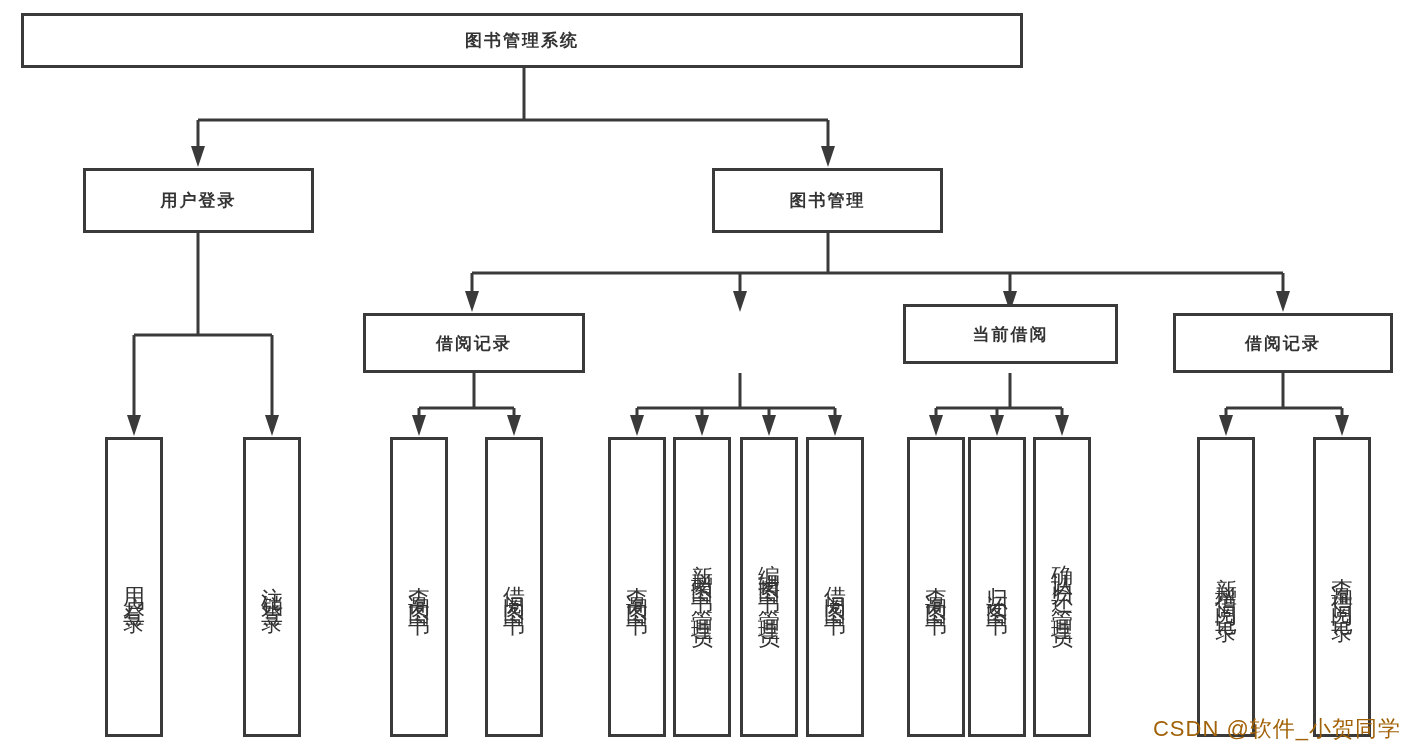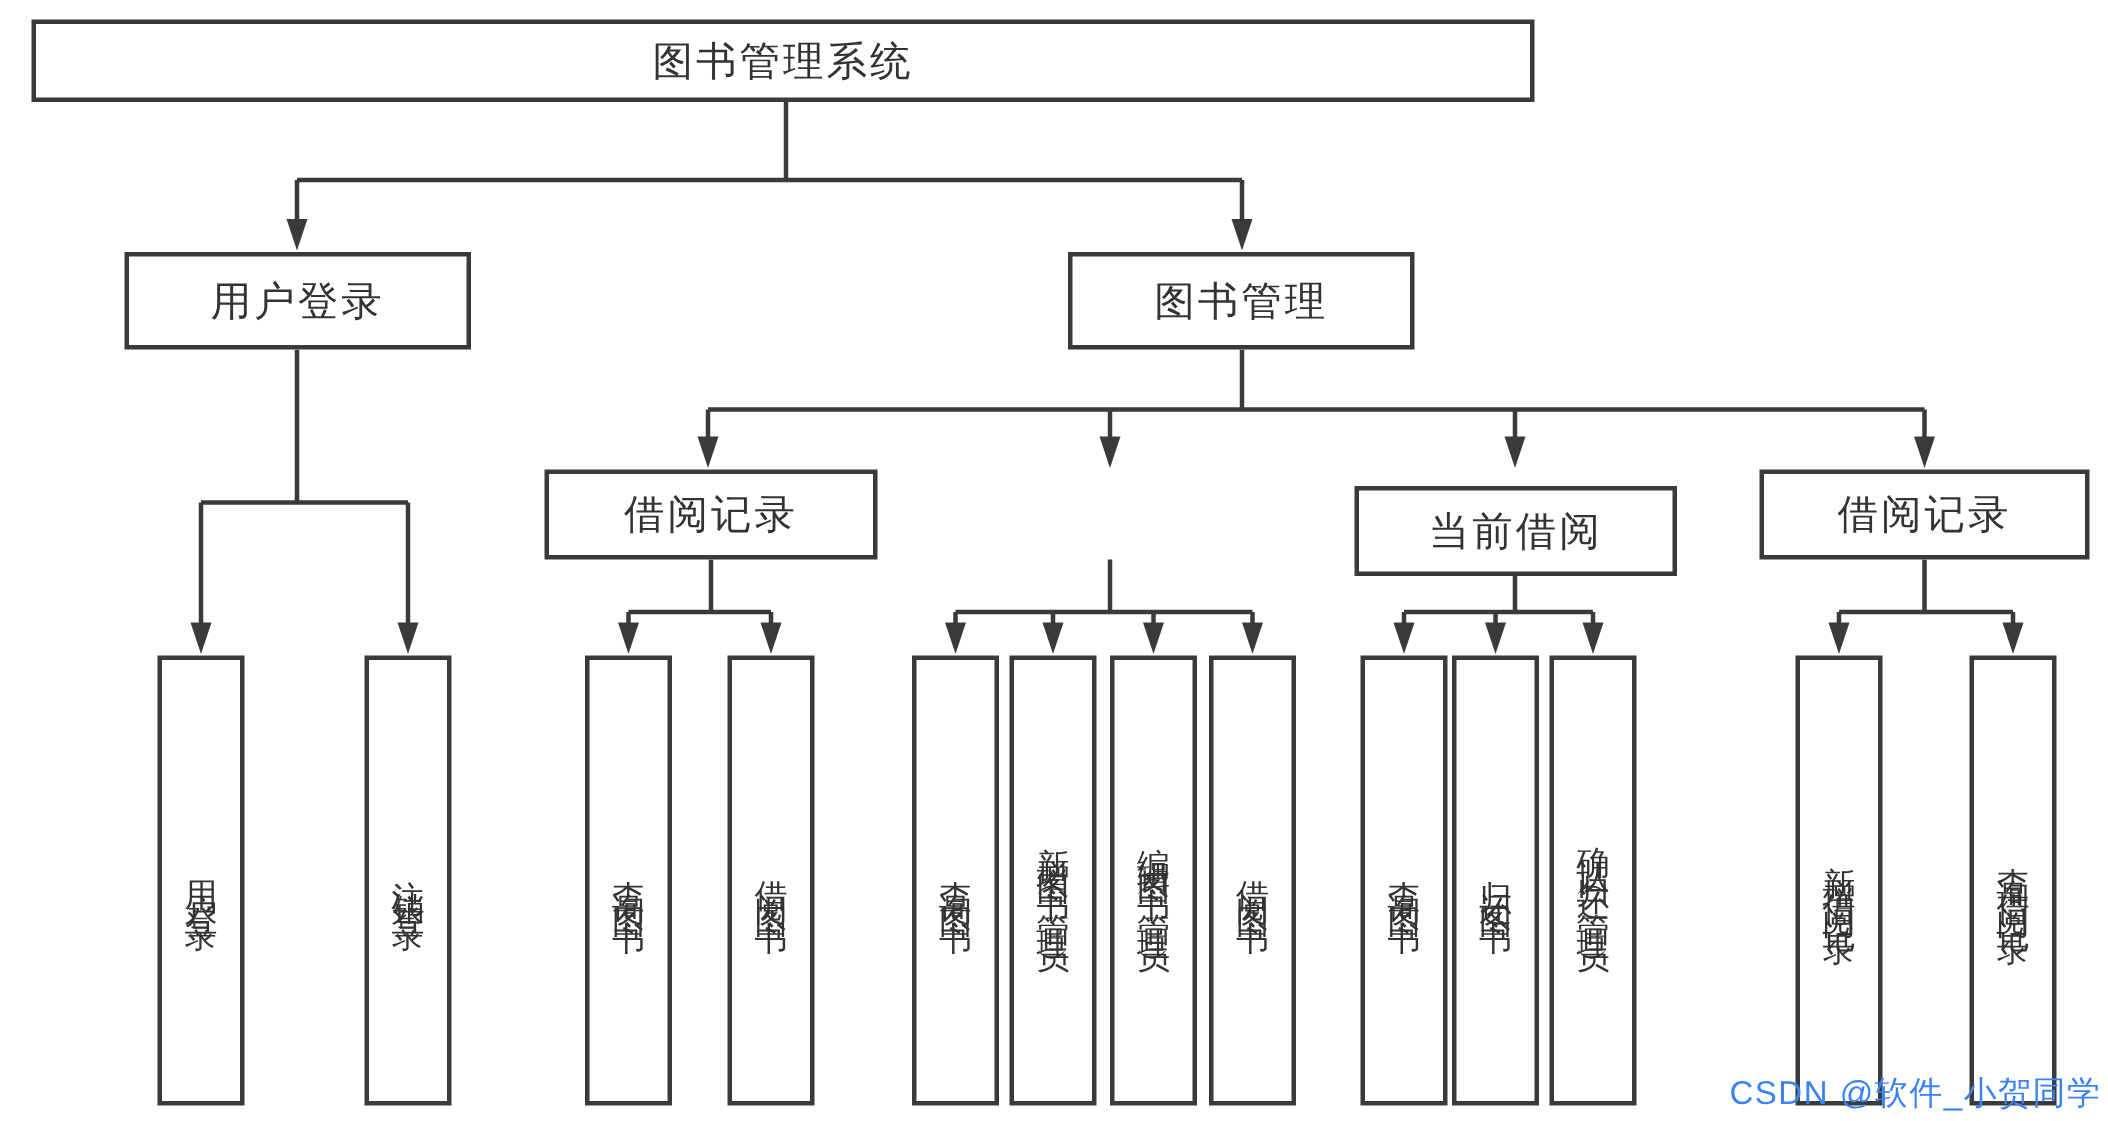--- a/index.html
+++ b/index.html
@@ -24,43 +24,44 @@
     position: absolute;
     box-sizing: border-box;
     border: 3px solid #3a3a3a;
     background: #ffffff;
     color: #333333;
     display: flex;
     align-items: center;
     justify-content: center;
   }
   .hlabel {
-    font-size: 27px;
+    font-size: 17px;
     letter-spacing: 2px;
     white-space: nowrap;
+    font-weight: bold;
   }
   .leaf {
     top: 437px;
     width: 58px;
     height: 300px;
   }
   .vlabel {
     writing-mode: vertical-rl;
     font-size: 22px;
     line-height: 1;
     letter-spacing: 9px;
     white-space: nowrap;
   }
   .watermark {
     position: absolute;
     top: 714px;
     right: 4px;
     font-size: 22px;
     letter-spacing: 1px;
-    color: #3b82f6;
+    color: #a16207;
     white-space: nowrap;
   }
 </style>
 </head>
 <body>
 
 <div class="stage">
 
   <svg class="wires" width="1405" height="747" viewBox="0 0 1405 747">
     <g stroke="#3a3a3a" stroke-width="3" fill="none">
@@ -135,21 +136,21 @@
   <div class="box" style="left:83px; top:168px; width:231px; height:65px;">
     <span class="hlabel">用户登录</span>
   </div>
   <div class="box" style="left:712px; top:168px; width:231px; height:65px;">
     <span class="hlabel">图书管理</span>
   </div>
 
   <div class="box" style="left:363px; top:313px; width:222px; height:60px;">
     <span class="hlabel">借阅记录</span>
   </div>
-  <div class="box" style="left:903px; top:324px; width:215px; height:60px;">
+  <div class="box" style="left:903px; top:304px; width:215px; height:60px;">
     <span class="hlabel">当前借阅</span>
   </div>
   <div class="box" style="left:1173px; top:313px; width:220px; height:60px;">
     <span class="hlabel">借阅记录</span>
   </div>
 
   <div class="box leaf" style="left:105px;">
     <span class="vlabel">用户登录</span>
   </div>
   <div class="box leaf" style="left:243px;">

